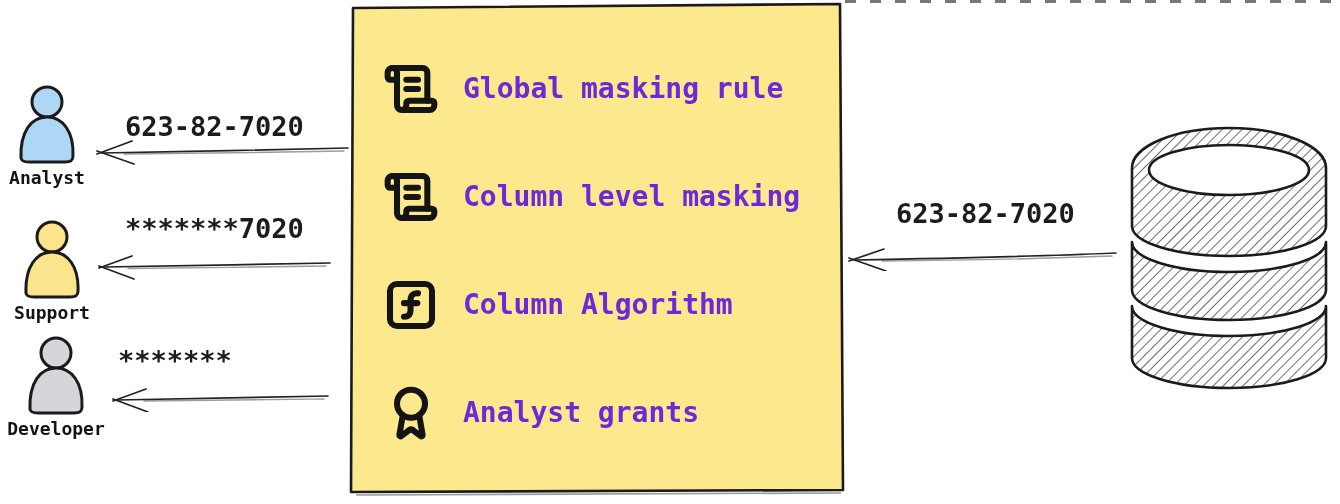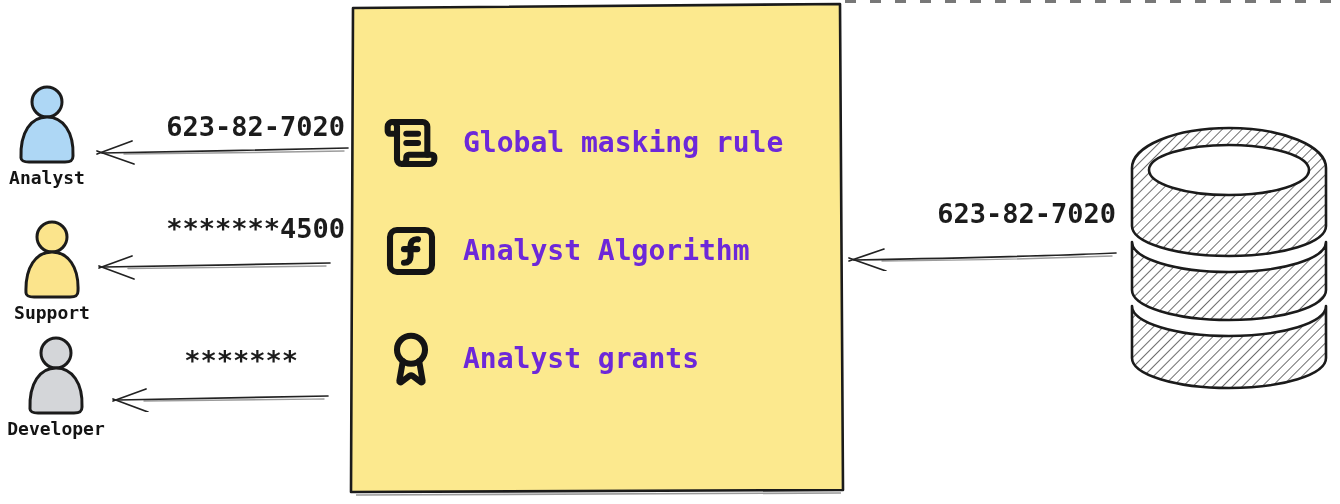--- a/index.html
+++ b/index.html
@@ -28,21 +28,21 @@
   .pshape{stroke:#1b1b1b;stroke-width:3;}
   .analyst  .pshape{fill:#AED7F5;}
   .support  .pshape{fill:#FBE48C;}
   .developer .pshape{fill:#D4D6D9;}
 
   
   .arrow path{fill:none;stroke:#222;stroke-width:1.7;stroke-linecap:round;}
   .arrow .echo{stroke:#9c9c9c;stroke-width:1.4;}
 
   
-  .value{position:absolute;font-size:27px;font-weight:700;color:#1c1c1c;text-align:right;white-space:nowrap;line-height:1.1;}
+  .value{position:absolute;font-size:27px;font-weight:700;color:#1c1c1c;text-align:left;white-space:nowrap;line-height:1.1;}
 
   
   .dash-top{
     position:absolute;left:845px;top:0;width:495px;height:3px;
     background:repeating-linear-gradient(90deg,#4a4a4a 0 11px,transparent 11px 25px);
     opacity:.75;
   }
 </style>
 </head>
 <body>
@@ -63,30 +63,41 @@
         <g class="glyph" stroke-width="2.6">
           <path d="M15 12h-5"></path>
             <path d="M15 8h-5"></path>
             <path d="M19 17V5a2 2 0 0 0-2-2H4"></path>
           <path d="M8 21h12a2 2 0 0 0 2-2v-1a1 1 0 0 0-1-1H11a1 1 0 0 0-1 1v1a2 2 0 1 1-4 0V5a2 2 0 1 0-4 0v2a1 1 0 0 0 1 1h3"></path>
         </g>
       </svg>
       <span class="label">Global masking rule</span>
     </div>
 
+    <div class="panel-row">
+      <svg width="56" height="56" viewBox="0 0 24 24">
+        <g class="glyph" stroke-width="2.6">
+          <path d="M15 12h-5"></path>
+            <path d="M15 8h-5"></path>
+            <path d="M19 17V5a2 2 0 0 0-2-2H4"></path>
+          <path d="M8 21h12a2 2 0 0 0 2-2v-1a1 1 0 0 0-1-1H11a1 1 0 0 0-1 1v1a2 2 0 1 1-4 0V5a2 2 0 1 0-4 0v2a1 1 0 0 0 1 1h3"></path>
+        </g>
+      </svg>
+      <span class="label">Column level masking</span>
+    </div>
 
     <div class="panel-row">
       <svg width="56" height="56" viewBox="0 0 24 24">
         <g class="glyph" stroke-width="2.6">
           <rect x="3" y="3" width="18" height="18" rx="3"></rect>
           <path d="M9 17c2 0 2.8-1 2.8-2.8V10c0-2 1-3.3 3.2-3"></path>
           <path d="M9 11.2h5.7"></path>
         </g>
       </svg>
-      <span class="label">Analyst Algorithm</span>
+      <span class="label">Column Algorithm</span>
     </div>
 
     <div class="panel-row">
       <svg width="56" height="56" viewBox="0 0 24 24">
         <g class="glyph" stroke-width="2.6">
           <path d="m15.477 12.89 1.515 8.526a.5.5 0 0 1-.81.47l-3.58-2.687a1 1 0 0 0-1.197 0l-3.586 2.686a.5.5 0 0 1-.81-.469l1.514-8.526"></path>
           <circle cx="12" cy="8" r="6"></circle>
         </g>
       </svg>
       <span class="label">Analyst grants</span>
@@ -125,21 +136,21 @@
       <path d="M40,27 L3,14"></path>
   </svg>
   <div class="value" style="left:125px;top:112px;width:220px;">623-82-7020</div>
 
   <svg class="arrow abs" style="left:96px;top:254px;" width="236" height="26" viewBox="0 0 236 26">
     <path class="echo" d="M230,12 C170,13 90,14 32,14.5"></path>
     <path d="M234,9 C160,10.5 80,12 8,13"></path>
     <path d="M36,2 L3,14"></path>
       <path d="M38,25 L3,12"></path>
   </svg>
-  <div class="value" style="left:125px;top:214px;width:220px;">*******4500</div>
+  <div class="value" style="left:125px;top:214px;width:220px;">*******7020</div>
 
   <svg class="arrow abs" style="left:110px;top:386px;" width="220" height="26" viewBox="0 0 220 26">
     <path class="echo" d="M214,13 C150,13.5 85,14.5 34,15"></path>
     <path d="M218,10 C150,11 80,12.5 8,14"></path>
     <path d="M36,3 L3,15"></path>
       <path d="M38,26 L3,13"></path>
   </svg>
   <div class="value" style="left:118px;top:346px;width:180px;">*******</div>
 
   <svg class="arrow abs" style="left:846px;top:243px;" width="272" height="28" viewBox="0 0 272 28">

